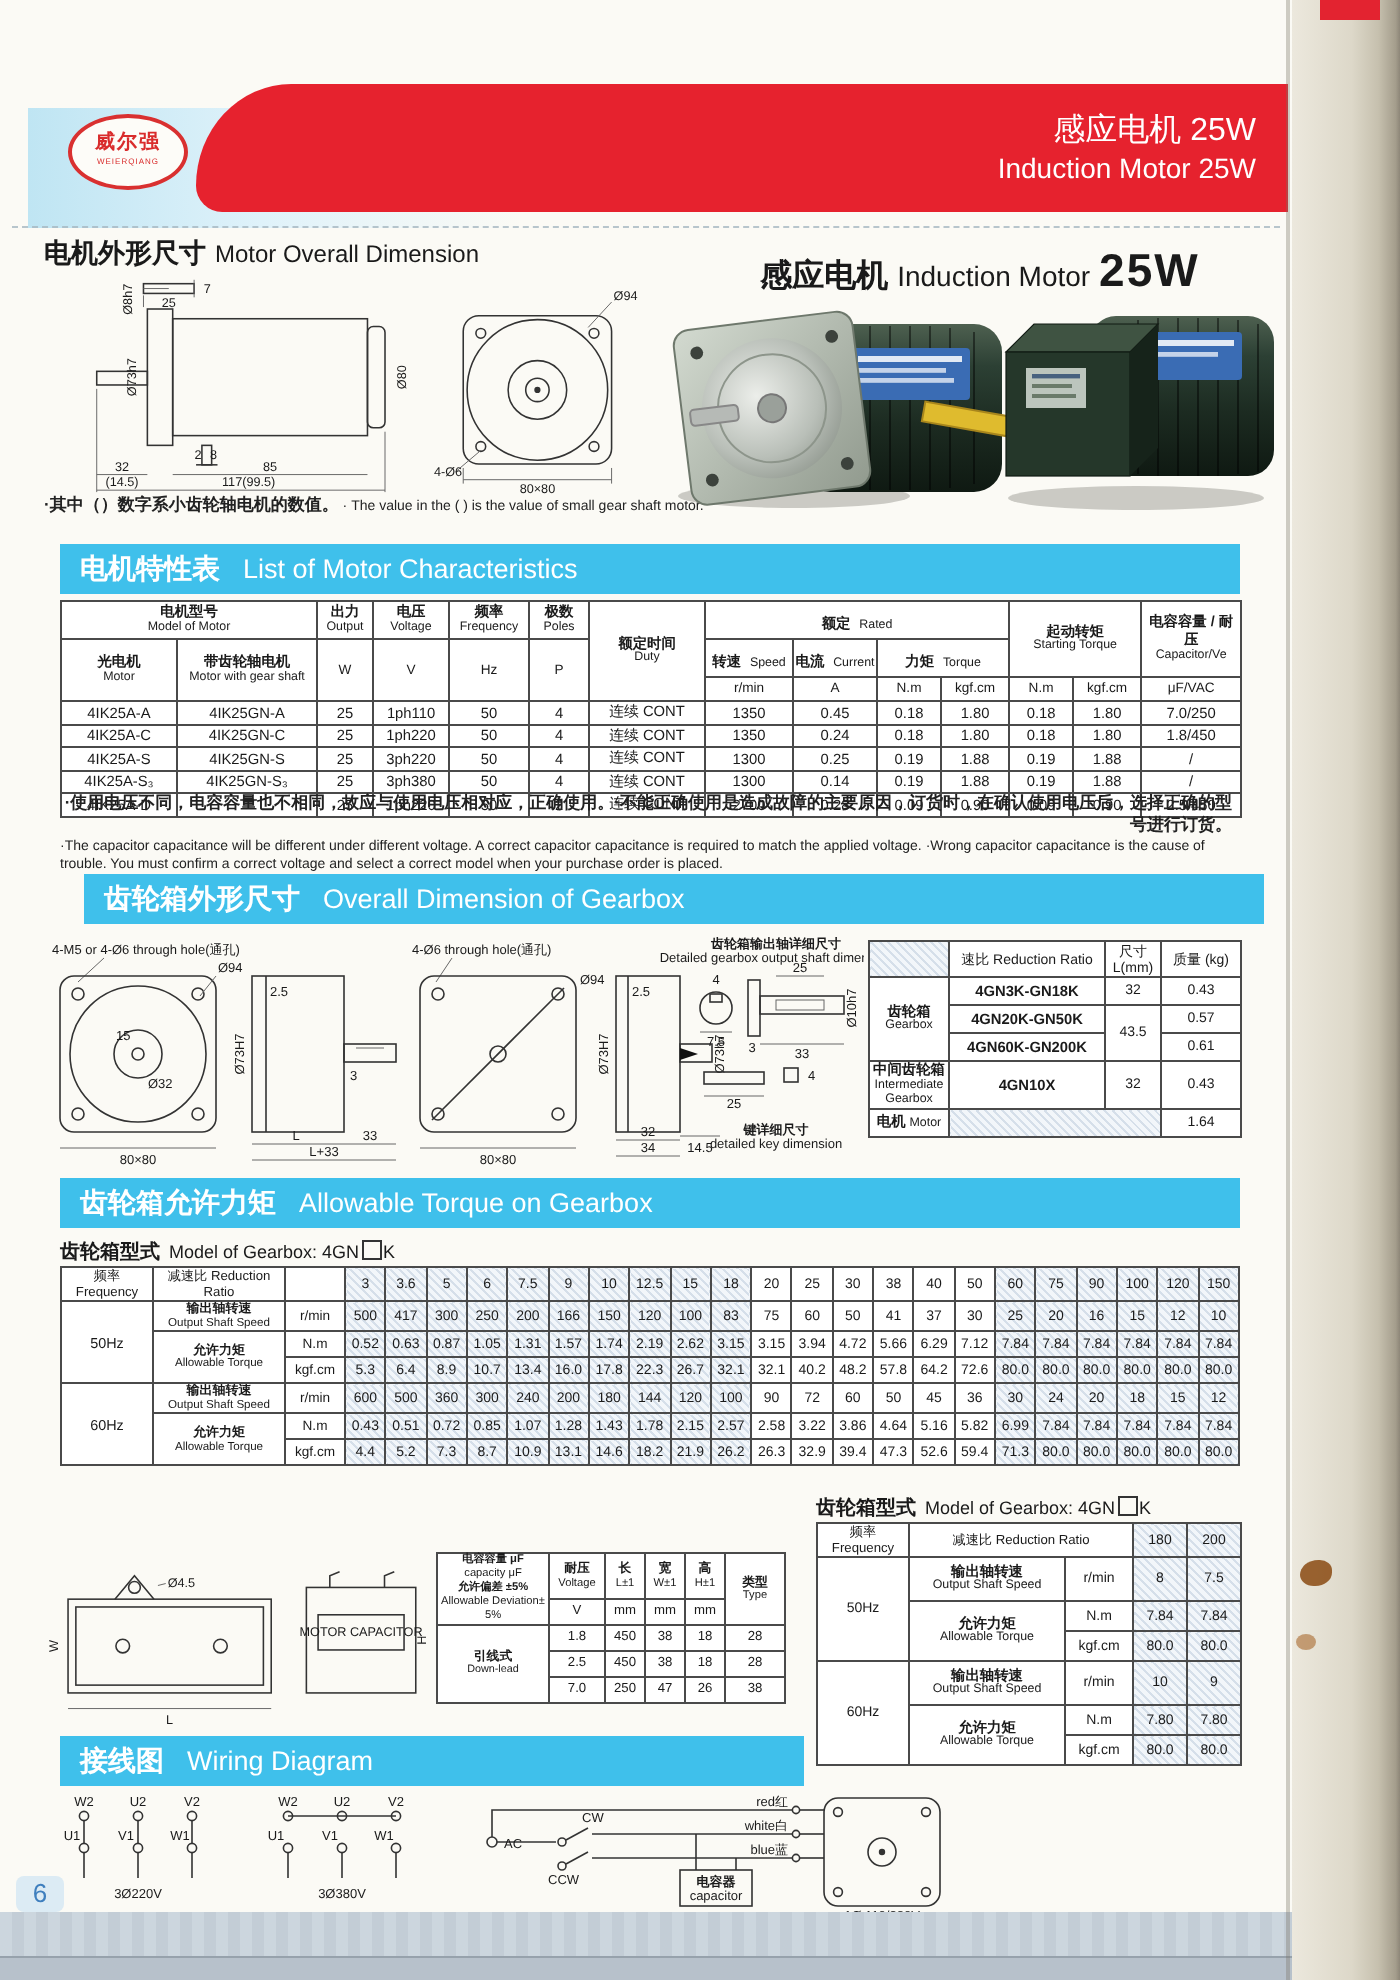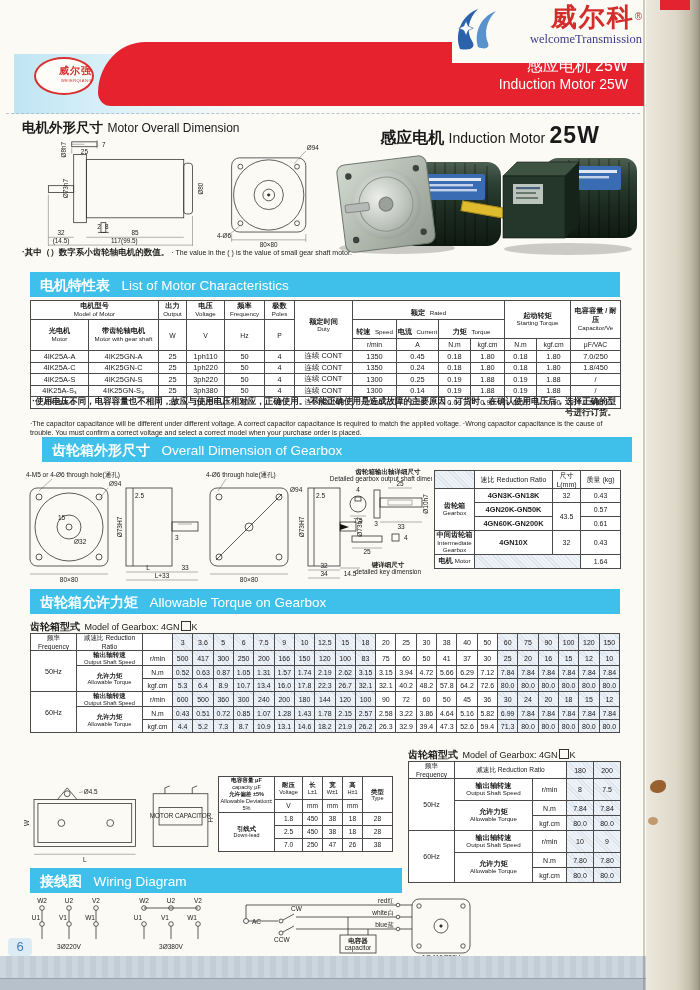--- a/index.html
+++ b/index.html
@@ -18,21 +18,21 @@
 
   
   .blue-panel{position:absolute;left:14px;top:54px;width:260px;height:60px;
     background:linear-gradient(90deg,#bfe5f3 0%,#dff2fa 45%,rgba(255,255,255,0) 95%);}
   .banner{position:absolute;left:98px;top:42px;width:546px;height:64px;background:#e6222e;
     border-top-left-radius:58px 62px;border-bottom-left-radius:16px;}
   .banner-text{position:absolute;right:16px;top:14px;text-align:right;color:#fff;line-height:1.25;}
   .banner-text .l1{font-size:16px;}
   .banner-text .l2{font-size:14px;}
   .brand-oval{position:absolute;left:34px;top:57px;width:56px;height:34px;border:2px solid #d93030;
-    border-radius:50%;background:#fdfcf8;text-align:right;}
+    border-radius:50%;background:#fdfcf8;text-align:center;}
   .brand-oval .n{display:block;font-size:10px;font-weight:bold;color:#d92c2c;margin-top:5px;letter-spacing:1px;}
   .brand-oval .s{display:block;font-size:4px;color:#d92c2c;letter-spacing:.5px;}
   .logo-box{position:absolute;left:452px;top:3px;width:194px;height:60px;background:#fbfaf5;display:flex;align-items:flex-start;}
   .logo-text{flex:1;text-align:right;padding-right:4px;}
   .logo-text .cn{font-size:26px;font-weight:bold;color:#d42b2b;letter-spacing:2px;line-height:1.1;}
   .logo-text .reg{font-size:10px;color:#c33;vertical-align:super;}
   .logo-text .tag{font-size:12.5px;color:#3c3c8e;font-family:"Liberation Serif",serif;}
   .perf{position:absolute;left:6px;top:113px;width:634px;border-top:1px dashed #a7b8c2;opacity:.8;}
 
   
@@ -105,31 +105,20 @@
   <div class="blue-panel"></div>
   <div class="banner">
     <div class="banner-text">
       <div class="l1">感应电机 25W</div>
       <div class="l2">Induction Motor 25W</div>
     </div>
   </div>
   <div class="brand-oval">
     <span class="n">威尔强</span>
     <span class="s">WEIERQIANG</span>
-  </div>
-  <div class="logo-box">
-    <svg width="46" height="52" viewBox="0 0 46 52">
-      <path d="M8 46 C2 30 10 12 26 6 C16 16 14 28 20 38 C24 44 20 48 8 46 Z" fill="#2a62ac"></path>
-      <path d="M26 44 C22 30 28 14 44 8 C34 18 32 30 36 40 C38 45 33 47 26 44 Z" fill="#5a92cc"></path>
-      <path d="M14 18 l2.2 5 5 2.2 -5 2.2 -2.2 5 -2.2 -5 -5 -2.2 5 -2.2 Z" fill="#fff" stroke="#2a62ac" stroke-width=".6"></path>
-    </svg>
-    <div class="logo-text">
-      <div><span class="cn">威尔科</span><span class="reg">®</span></div>
-      <div class="tag">welcomeTransmission</div>
-    </div>
   </div>
   <div class="perf"></div>
 
   <div class="h1" style="left:22px;top:118px;">
     <span class="zh">电机外形尺寸</span>
     <span class="en">Motor Overall Dimension</span>
   </div>
 
   <svg class="pos" style="left:22px;top:136px;" width="192" height="112" viewBox="0 0 195 115">
     <g class="ln">

